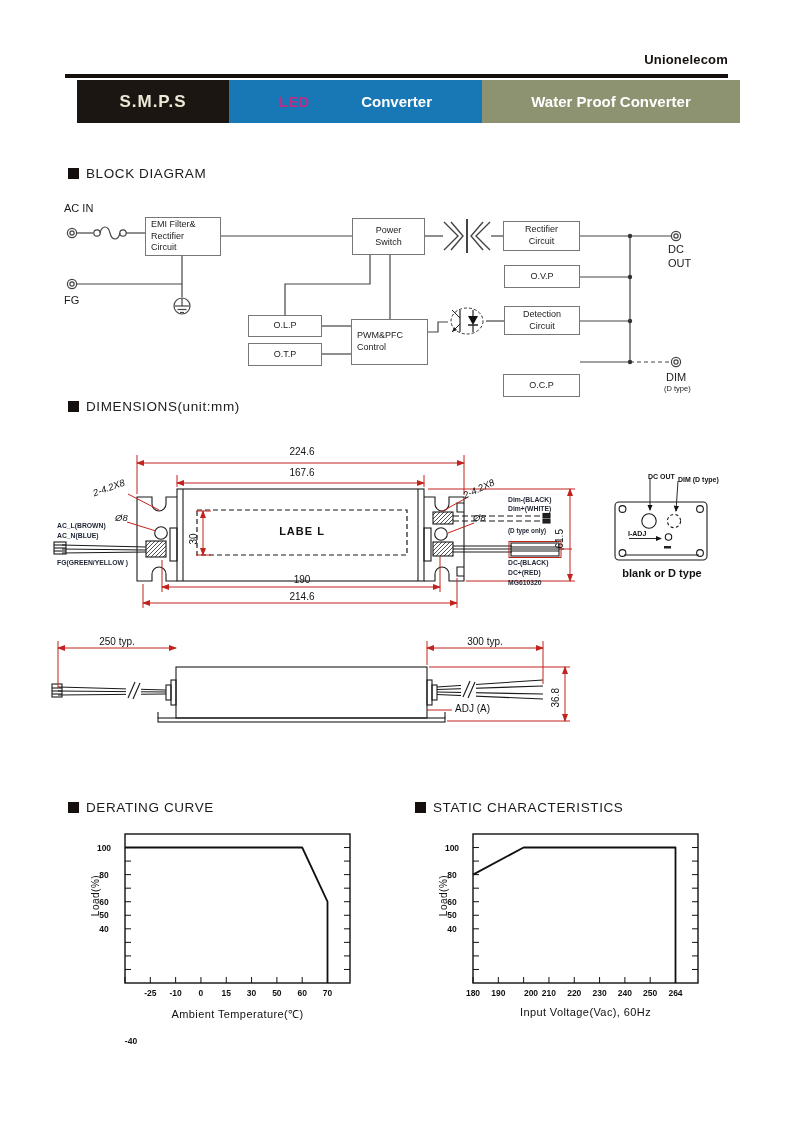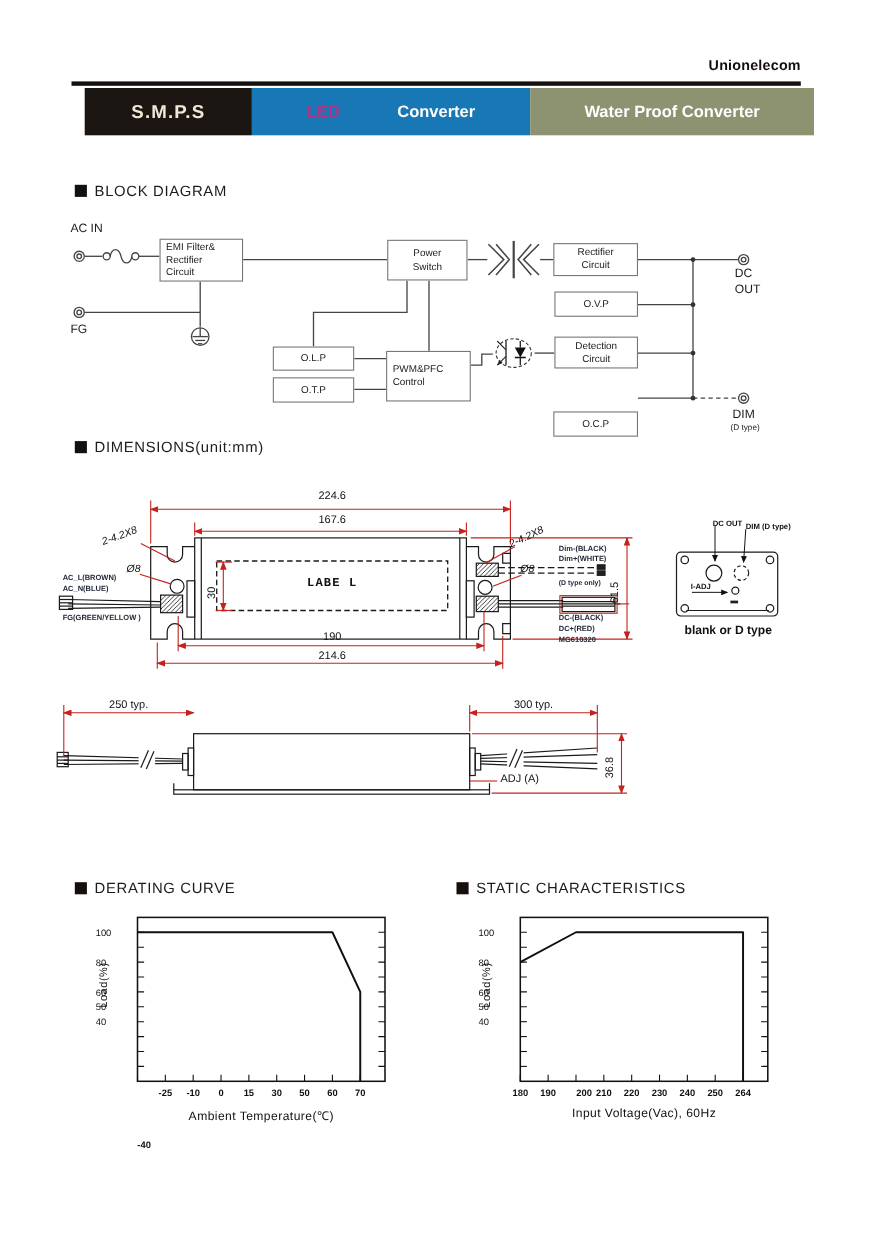--- a/index.html
+++ b/index.html
@@ -27,21 +27,21 @@
   
   .dimnum{position:absolute;font-size:10px;color:#111;text-align:center;}
   .dimrot{position:absolute;font-size:10px;color:#111;transform:rotate(-90deg);transform-origin:center;}
   .callout{position:absolute;font-size:9.5px;font-style:italic;color:#111;}
   .wlab{position:absolute;font-size:6.8px;font-weight:bold;color:#1d2433;line-height:1.45;}
   .evlab{position:absolute;font-size:7px;font-weight:bold;color:#111;}
   .evcap{position:absolute;font-size:11px;font-weight:bold;color:#111;text-align:center;}
   
   .chart{position:absolute;width:300px;height:200px;}
   .chart .tick-x{position:absolute;width:34px;text-align:center;font-size:8.5px;font-weight:bold;color:#111;}
-  .chart .tick-y{position:absolute;width:34px;text-align:left;font-size:8.5px;font-weight:normal;color:#111;}
+  .chart .tick-y{position:absolute;width:34px;text-align:center;font-size:8.5px;font-weight:bold;color:#111;}
   .ylab{position:absolute;font-size:10px;color:#111;letter-spacing:.5px;transform:rotate(-90deg);transform-origin:center;text-align:center;width:120px;}
   .xcap{position:absolute;font-size:11px;color:#111;text-align:center;letter-spacing:.4px;}
   svg{display:block;}
 </style>
 </head>
 <body>
 
 <div id="page">
 
   <div class="abs" id="brand">Unionelecom</div>
@@ -317,21 +317,21 @@
   <div class="dimnum" style="left:270px;top:446px;width:64px;">224.6</div>
   <div class="dimnum" style="left:270px;top:467px;width:64px;">167.6</div>
   <div class="dimnum" style="left:270px;top:574px;width:64px;">190</div>
   <div class="dimnum" style="left:270px;top:591px;width:64px;">214.6</div>
   <div class="dimrot" style="left:181px;top:527px;width:24px;">30</div>
   <div class="dimrot" style="left:544px;top:528px;width:30px;">61.5</div>
   <div class="callout" style="left:92px;top:482px;transform:rotate(-20deg);">2-4.2X8</div>
   <div class="callout" style="left:462px;top:483px;transform:rotate(-25deg);">2-4.2X8</div>
   <div class="callout" style="left:115px;top:512px;">Ø8</div>
   <div class="callout" style="left:473px;top:512px;">Ø8</div>
-  <div class="dimnum" style="left:252px;top:525px;width:100px;font-weight:bold;font-size:11px;letter-spacing:1px;font-family:Liberation Mono, monospace;">LABE L</div>
+  <div class="dimnum" style="left:252px;top:525px;width:100px;font-weight:bold;font-size:11px;letter-spacing:1px;">LABE L</div>
 
   <div class="wlab" style="left:57px;top:521px;">AC_L(BROWN)</div>
   <div class="wlab" style="left:57px;top:531px;">AC_N(BLUE)</div>
   <div class="wlab" style="left:57px;top:558px;">FG(GREEN/YELLOW )</div>
   <div class="wlab" style="left:508px;top:495px;">Dim-(BLACK)</div>
   <div class="wlab" style="left:508px;top:504px;">Dim+(WHITE)</div>
   <div class="wlab" style="left:508px;top:526px;font-size:6.3px;">(D type only)</div>
   <div class="wlab" style="left:508px;top:558px;">DC-(BLACK)</div>
   <div class="wlab" style="left:508px;top:568px;">DC+(RED)</div>
   <div class="wlab" style="left:508px;top:578px;">MG610320</div>

